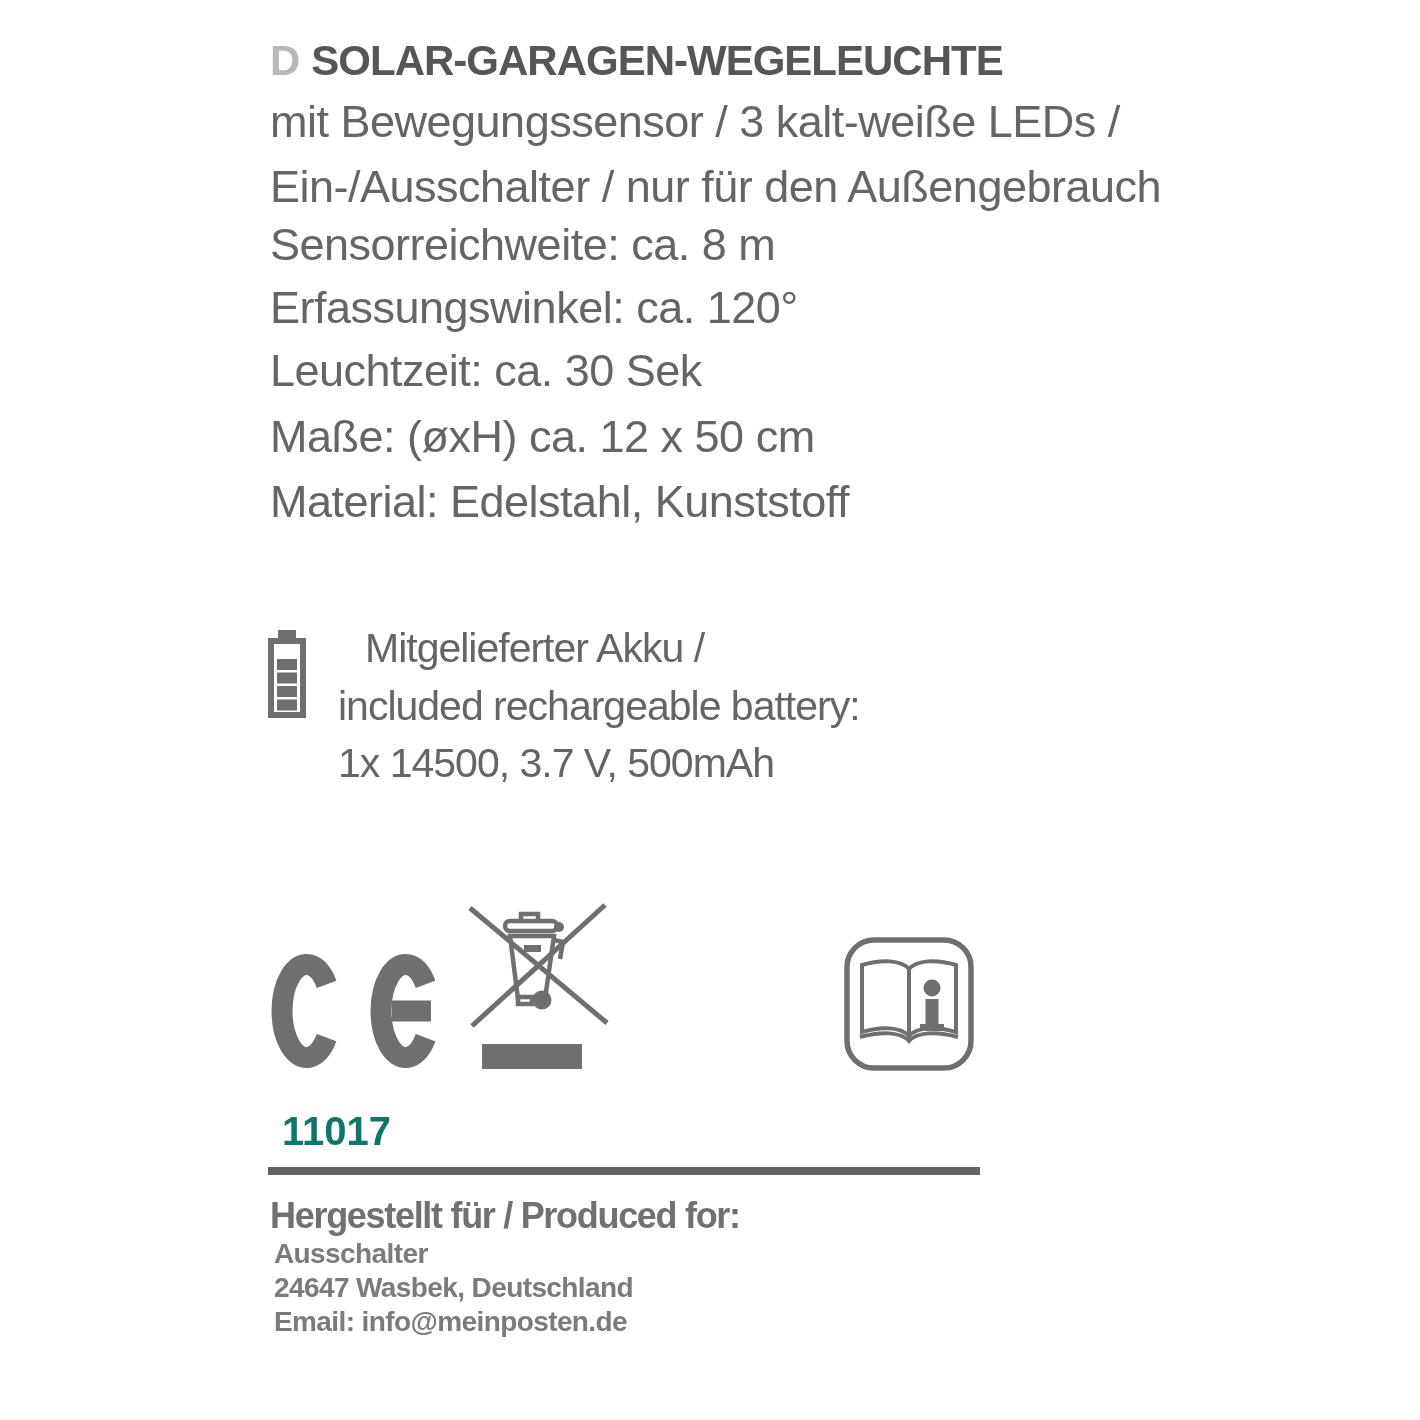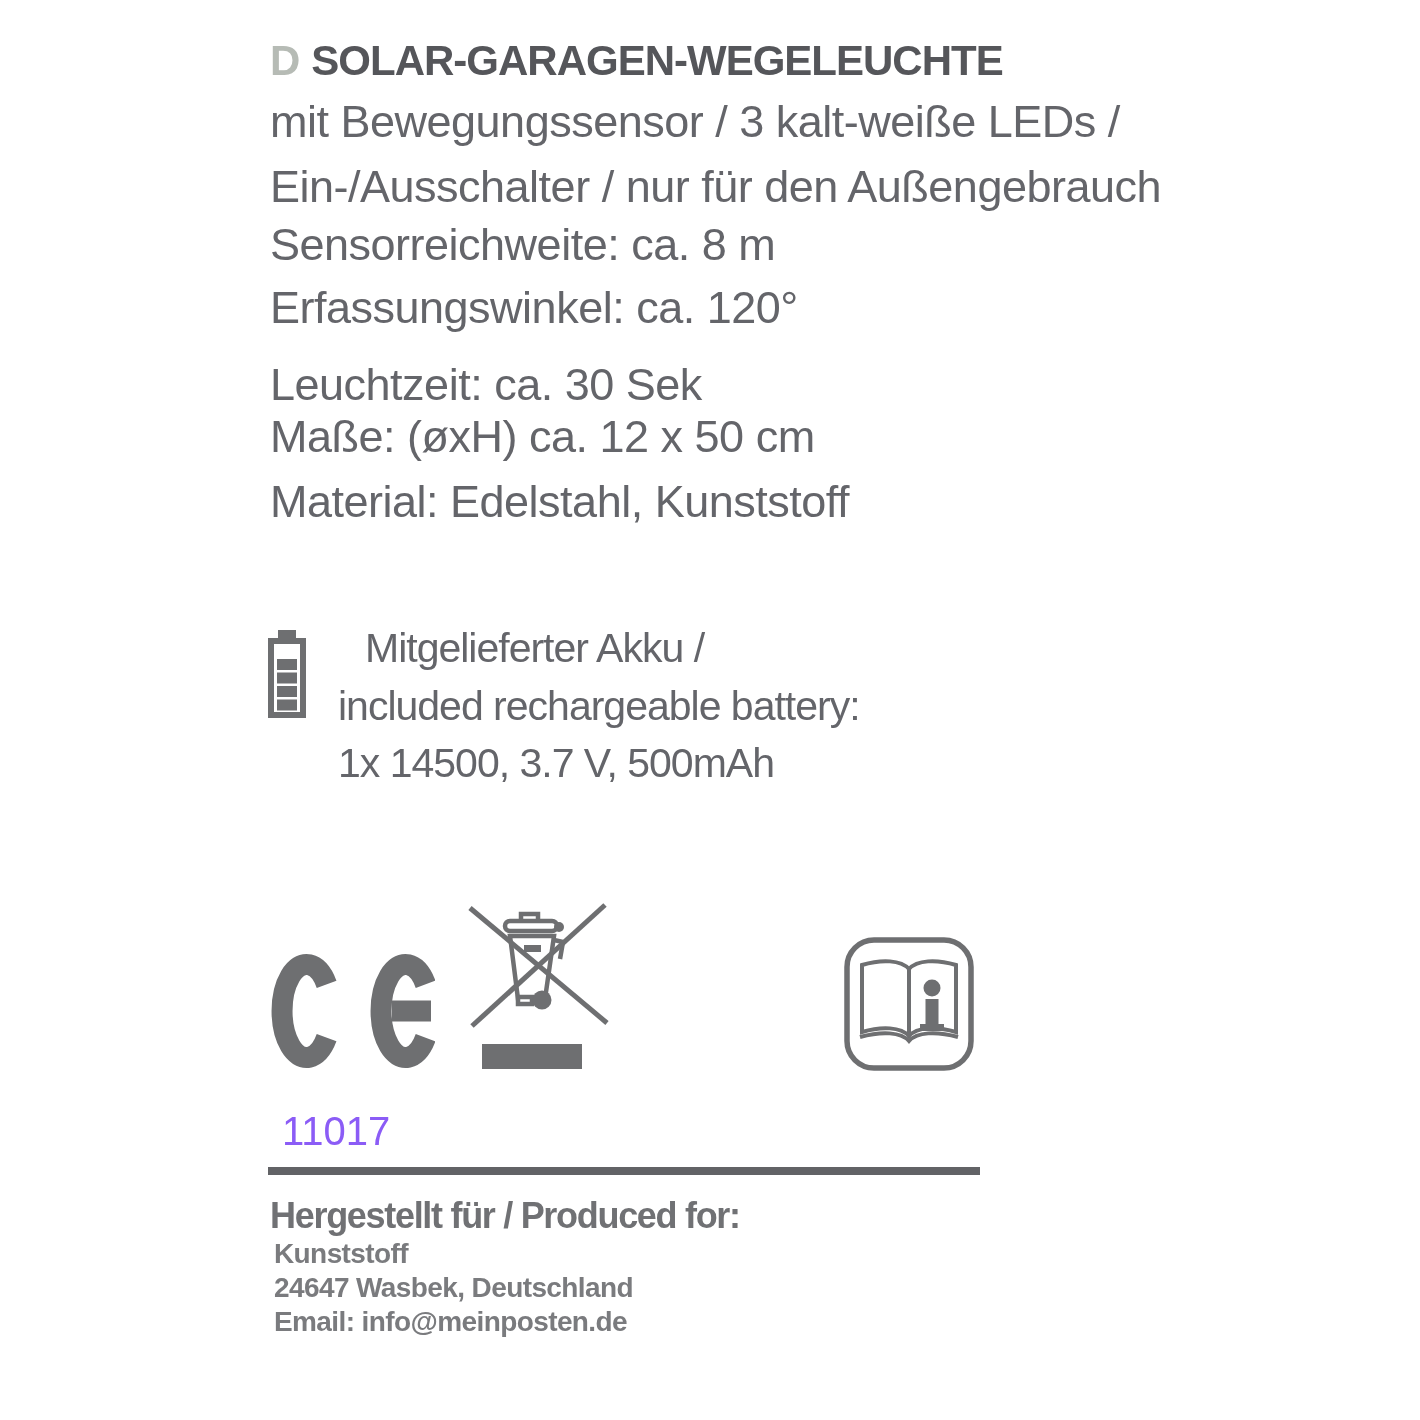--- a/index.html
+++ b/index.html
@@ -16,21 +16,21 @@
   }
   .t {
     position: absolute;
     white-space: nowrap;
     line-height: 1;
   }
   .h1   { font-size: 42px; font-weight: bold; letter-spacing: -1px;   color: #55565a; }
   .lang { color: #b6bbb5; padding-right: 12px; }
   .desc { font-size: 45px; letter-spacing: -0.5px; color: #64656a; }
   .bat  { font-size: 41px; letter-spacing: -1px;   color: #64656a; }
-  .art  { font-size: 40px; font-weight: normal; color: #8b5cf6; }
+  .art  { font-size: 40px; font-weight: bold; color: #0f766e; }
   .head { font-size: 36px; font-weight: bold; letter-spacing: -1.3px; color: #707174; }
   .addr-block {
     position: absolute;
     left: 274px;
     top: 1237px;
   }
   .addr {
     font-size: 28px;
     font-weight: bold;
     letter-spacing: -0.6px;
@@ -52,21 +52,21 @@
 <body>
 
 <div class="t h1" style="left:270px; top:40px;">
   <span class="lang">D</span><span>SOLAR-GARAGEN-WEGELEUCHTE</span>
 </div>
 
 <div class="t desc" style="left:270px; top:99px;">mit Bewegungssensor / 3 kalt-weiße LEDs /</div>
 <div class="t desc" style="left:270px; top:164px;">Ein-/Ausschalter / nur für den Außengebrauch</div>
 <div class="t desc" style="left:270px; top:222px;">Sensorreichweite: ca. 8 m</div>
 <div class="t desc" style="left:270px; top:285px;text-align:center;">Erfassungswinkel: ca. 120°</div>
-<div class="t desc" style="left:270px; top:362px;">Leuchtzeit: ca. 30 Sek</div>
+<div class="t desc" style="left:270px; top:348px;">Leuchtzeit: ca. 30 Sek</div>
 <div class="t desc" style="left:270px; top:414px;">Maße: (øxH) ca. 12 x 50 cm</div>
 <div class="t desc" style="left:270px; top:479px;">Material: Edelstahl, Kunststoff</div>
 
 <svg class="icon" style="left:267px; top:630px;" width="40" height="88" viewBox="0 0 40 88" aria-hidden="true">
   <rect x="11" y="0" width="18" height="11" fill="#6e6f71"></rect>
   <rect x="4" y="11" width="32" height="74" fill="#ffffff" stroke="#6e6f71" stroke-width="6"></rect>
   <rect x="10" y="29" width="20" height="11" fill="#6e6f71"></rect>
   <rect x="10" y="42.5" width="20" height="11" fill="#6e6f71"></rect>
   <rect x="10" y="56" width="20" height="11" fill="#6e6f71"></rect>
   <rect x="10" y="69.5" width="20" height="11" fill="#6e6f71"></rect>
@@ -109,16 +109,16 @@
   <rect x="76" y="87" width="24" height="7" fill="#6e6f71"></rect>
 </svg>
 
 <div class="t art" style="left:282px; top:1111px;">11017</div>
 
 <div class="divider"></div>
 
 <div class="t head" style="left:270px; top:1198px;">Hergestellt für / Produced for:</div>
 
 <div class="addr-block">
-  <div class="addr">Kunststoff</div>
+  <div class="addr">Ausschalter</div>
   <div class="addr">24647 Wasbek, Deutschland</div>
   <div class="addr">Email: info@meinposten.de</div>
 </div>
 
 </body></html>

